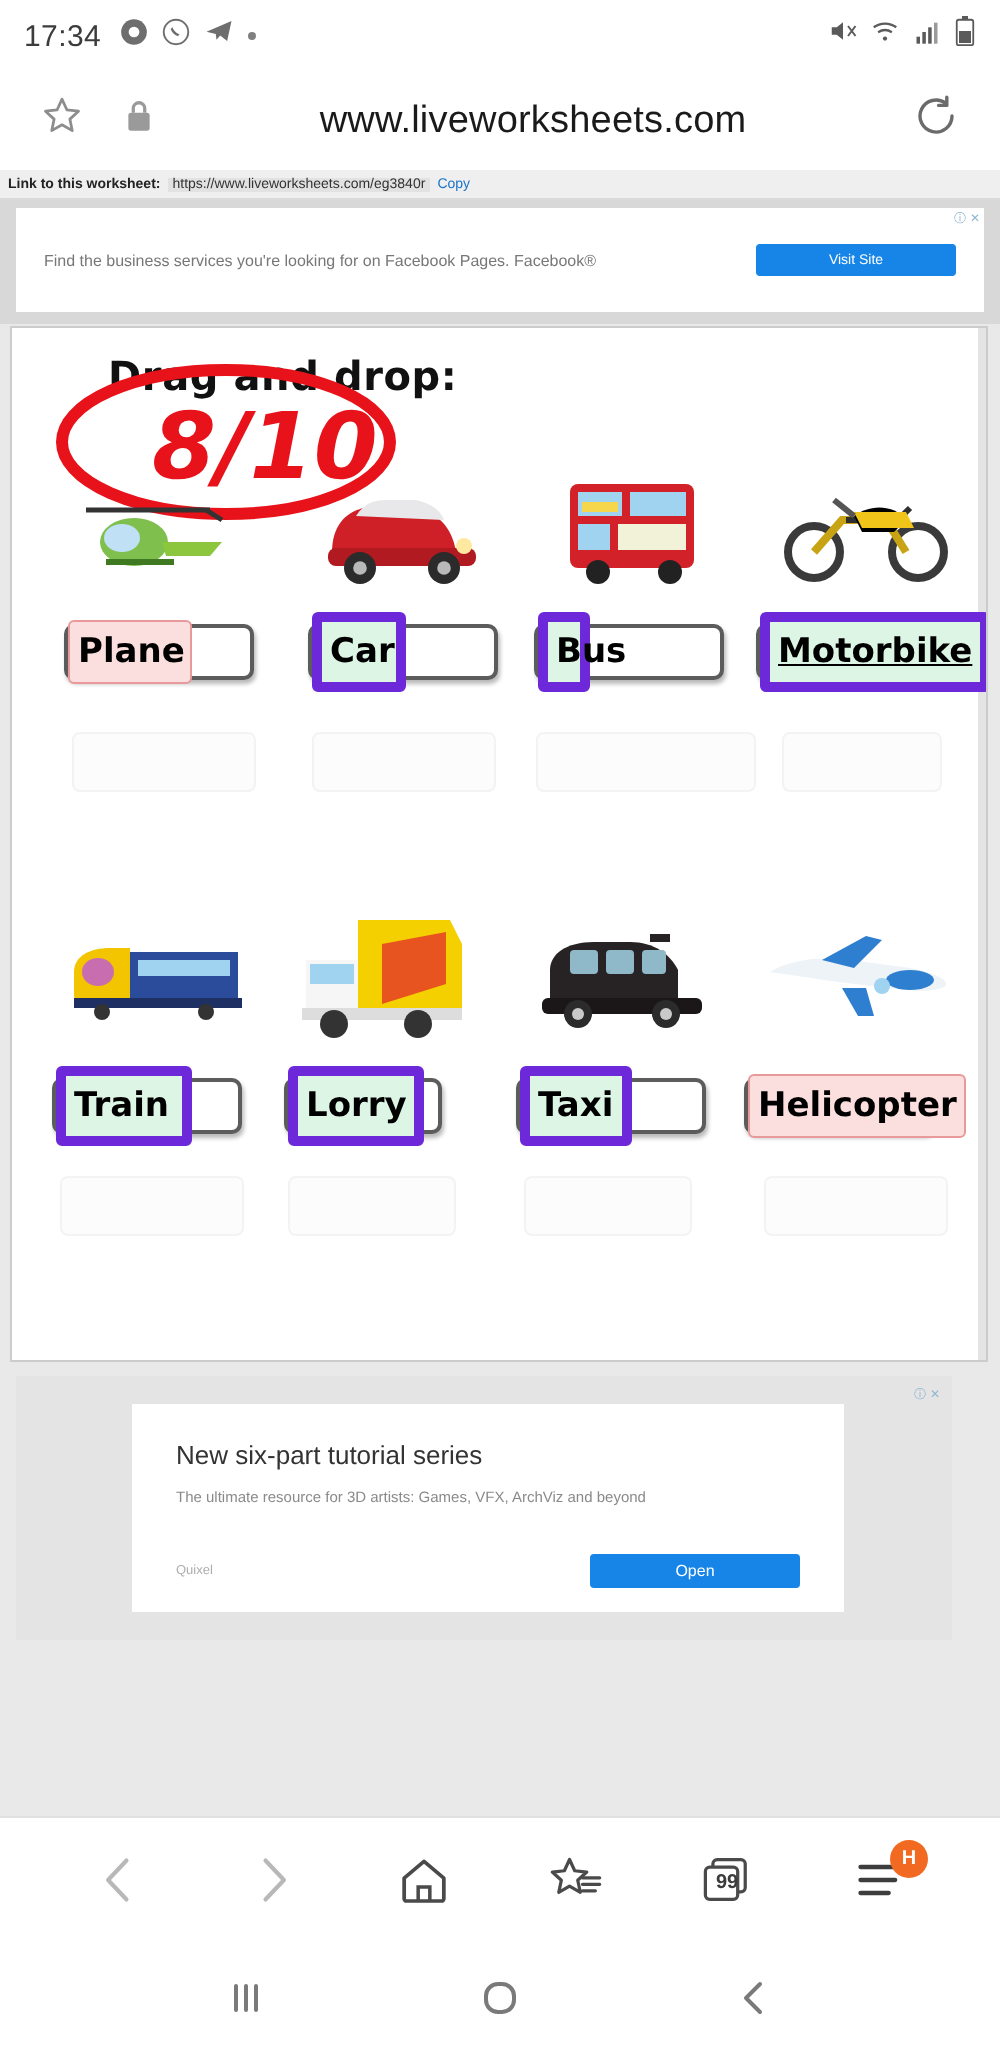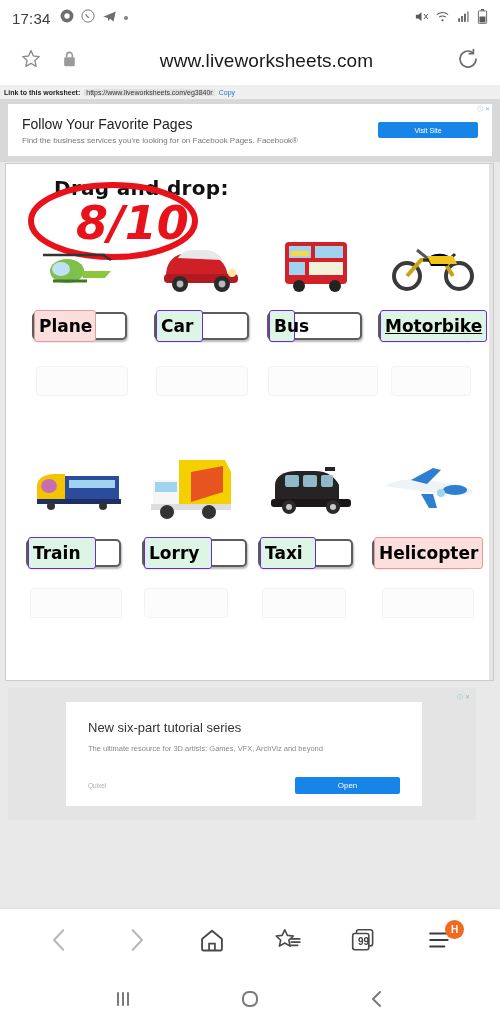--- a/index.html
+++ b/index.html
@@ -96,21 +96,21 @@
     position: absolute; height: 28px; border: 2px solid #5c5c5c;
     border-radius: 5px; background: #fff;
     display: flex; align-items: center;
     box-shadow: 1px 2px 2px rgba(0,0,0,.28);
   }
   .tag {
     height: 24px; display: flex; align-items: center; padding: 15px 4px;
     font-family: "DejaVu Sans", sans-serif; font-weight: bold;
     font-size: 17px; color: #000; border-radius: 3px; white-space: nowrap;
   }
-  .tag.correct { background: #ddf5e4; border: 1px solid #6d28d9; }
+  .tag.correct { background: #ddf5e4; border: 5px solid #6d28d9; }
   .tag.wrong  { background: #fbdede; border: 1px solid #e89a9a; }
 
   .ghostrow { position: absolute; left: 0; width: 489px; height: 36px; }
   .ghostbox {
     position: absolute; height: 30px; border: 1px solid #f3f3f3;
     border-radius: 4px; background: #fcfcfc;
   }
 
   
   .ad-bottom {
@@ -248,21 +248,20 @@
 
   <div class="linkstrip">
     <span class="lbl">Link to this worksheet:</span>
     <span class="urlbox">https://www.liveworksheets.com/eg3840r</span>
     <span class="copy">Copy</span>
   </div>
 
   <div class="ad-top">
     <div class="ad-top-inner">
       <div>
-        <div class="ad-title">Follow Your Favorite Pages</div>
         <div class="ad-sub">Find the business services you're looking for on Facebook Pages. Facebook®</div>
       </div>
       <div class="ad-cta">Visit Site</div>
       <div class="ad-badges">
         <span>ⓘ</span>
         <span>✕</span>
       </div>
     </div>
   </div>
 
@@ -391,21 +390,21 @@
           <ellipse cx="74" cy="26" rx="12" ry="5" fill="#2f7fd0"></ellipse>
           <circle cx="60" cy="29" r="4" fill="#9fd3f0"></circle>
         </svg>
       </div>
     </div>
 
     <div class="row-answers" style="top:375px;">
       <div class="dropbox" style="left:20px; width:95px;">
         <span class="tag correct" style="width:68px;">Train</span>
       </div>
-      <div class="dropbox" style="left:136px; width:105px;align-items:center;">
+      <div class="dropbox" style="left:136px; width:79px;align-items:center;">
         <span class="tag correct" style="width:68px;">Lorry</span>
       </div>
       <div class="dropbox" style="left:252px; width:95px;">
         <span class="tag correct" style="width:56px;">Taxi</span>
       </div>
       <div class="dropbox" style="left:366px; width:95px;">
         <span class="tag wrong" style="width:125px;">Helicopter</span>
       </div>
     </div>
 

